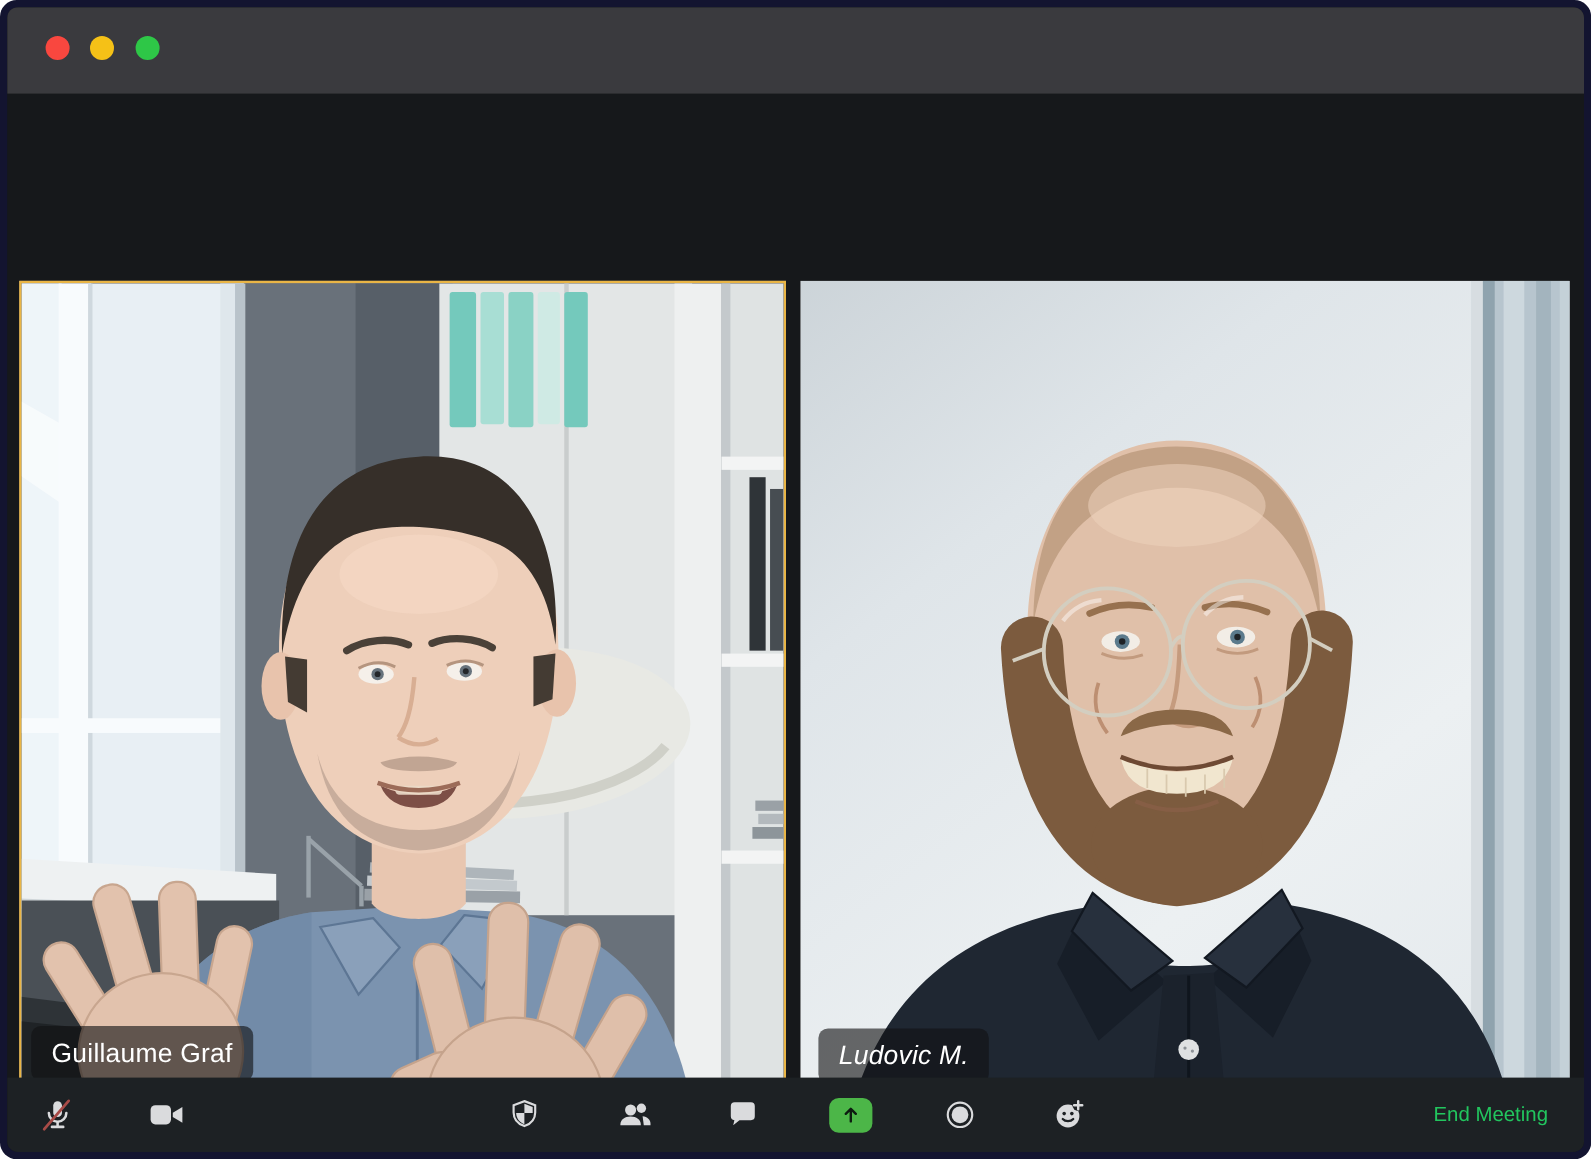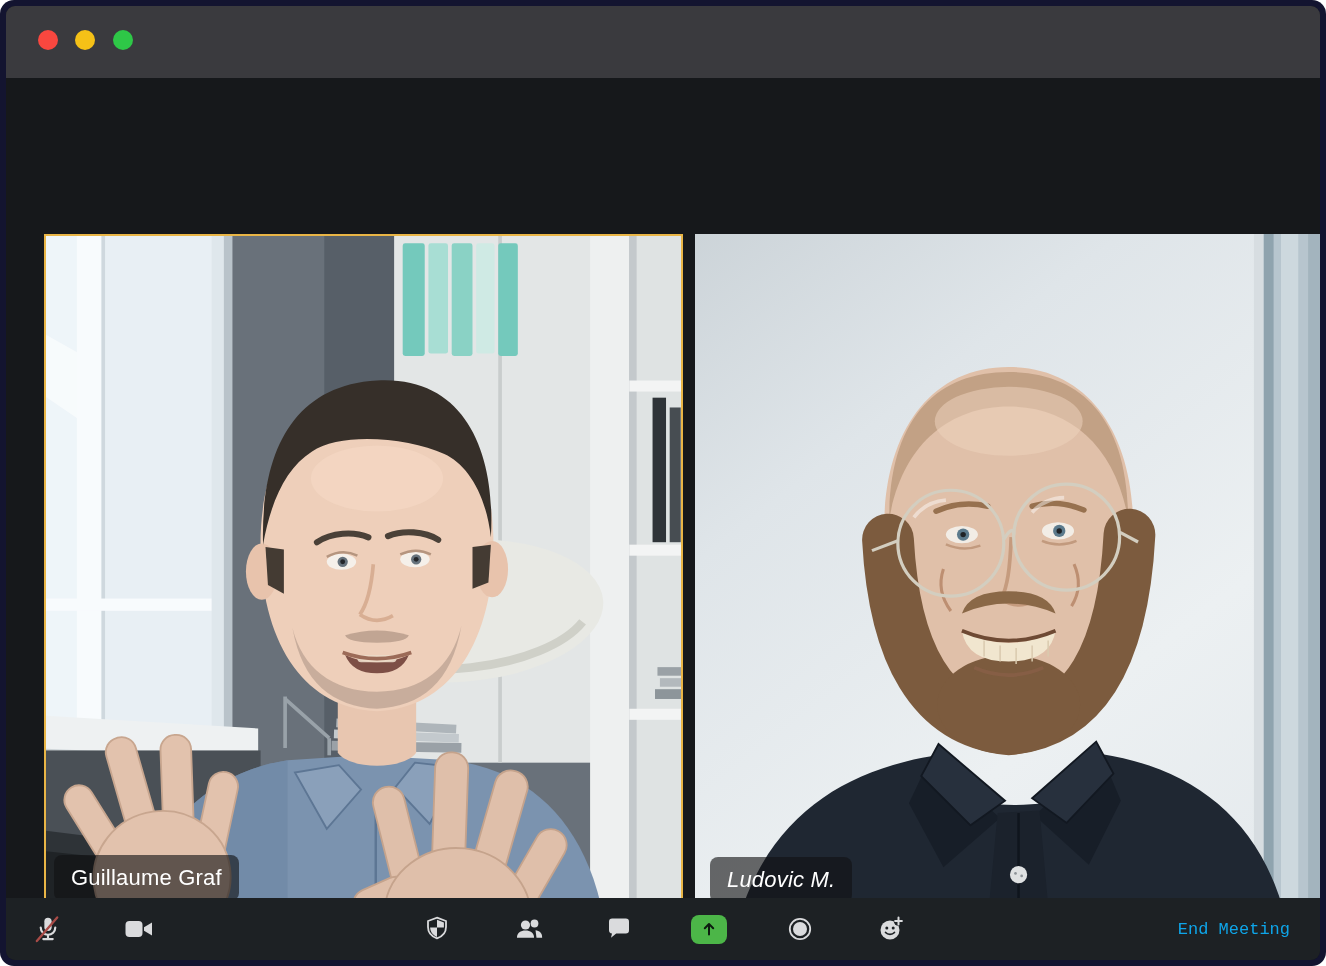--- a/index.html
+++ b/index.html
@@ -4,35 +4,35 @@
 <style>
   html,body{margin:0;padding:0;background:#ffffff;font-family:"Liberation Sans",sans-serif;}
   .stage{position:relative;width:1326px;height:966px;overflow:hidden;background:#ffffff;}
   .win{position:absolute;inset:0;background:#131430;border-radius:14px;}
   .win-inner{position:absolute;inset:6px;background:#16181B;border-radius:9px;overflow:hidden;}
   .titlebar{position:absolute;left:0;top:0;right:0;height:72px;background:#3A3A3E;}
   .tl-dot{position:absolute;top:24px;width:20px;height:20px;border-radius:50%;cursor:pointer;}
   .tl-close{left:32px;background:#F9473F;}
   .tl-min{left:69px;background:#F5C117;}
   .tl-zoom{left:107px;background:#2EC747;}
-  .tile{position:absolute;top:228px;height:685px;background:#737373;overflow:hidden;box-sizing:border-box;margin-left:28px;}
+  .tile{position:absolute;top:228px;height:685px;background:#737373;overflow:hidden;box-sizing:border-box;}
   .tile.left{left:10px;width:639px;border:2px solid #E9B546;}
   .tile.right{left:661px;width:641px;}
   .tile svg.scene{position:absolute;inset:0;width:100%;height:100%;display:block;}
   .name-badge{position:absolute;bottom:16px;background:rgba(18,18,20,0.62);color:#fff;
     font-size:22px;line-height:1;padding:12px 17px;border-radius:8px;letter-spacing:.2px;white-space:nowrap;}
   .name-badge.g{left:8px;}
   .name-badge.l{left:15px;font-style:italic;}
   .toolbar{position:absolute;left:0;right:0;bottom:0;height:62px;background:#1D2124;}
   .tb-btn{position:absolute;top:9px;width:44px;height:44px;display:flex;align-items:center;justify-content:center;
     background:transparent;border:none;padding:0;cursor:pointer;}
   .tb-btn svg{display:block;}
   .share-pill{width:36px;height:29px;border-radius:8px;background:#4CB648;display:flex;align-items:center;justify-content:center;}
   .end-meeting{position:absolute;right:24px;top:0;height:62px;display:flex;align-items:center;
-    color:#0ea5e9;font-size:17px;background:transparent;border:none;cursor:pointer;font-family:Liberation Mono, monospace;}
+    color:#22c55e;font-size:17px;background:transparent;border:none;cursor:pointer;font-family:Liberation Sans, sans-serif;}
 </style>
 </head>
 <body>
 
 <div class="stage">
   <div class="win">
     <div class="win-inner">
 
       <div class="titlebar">
         <span class="tl-dot tl-close"></span>

